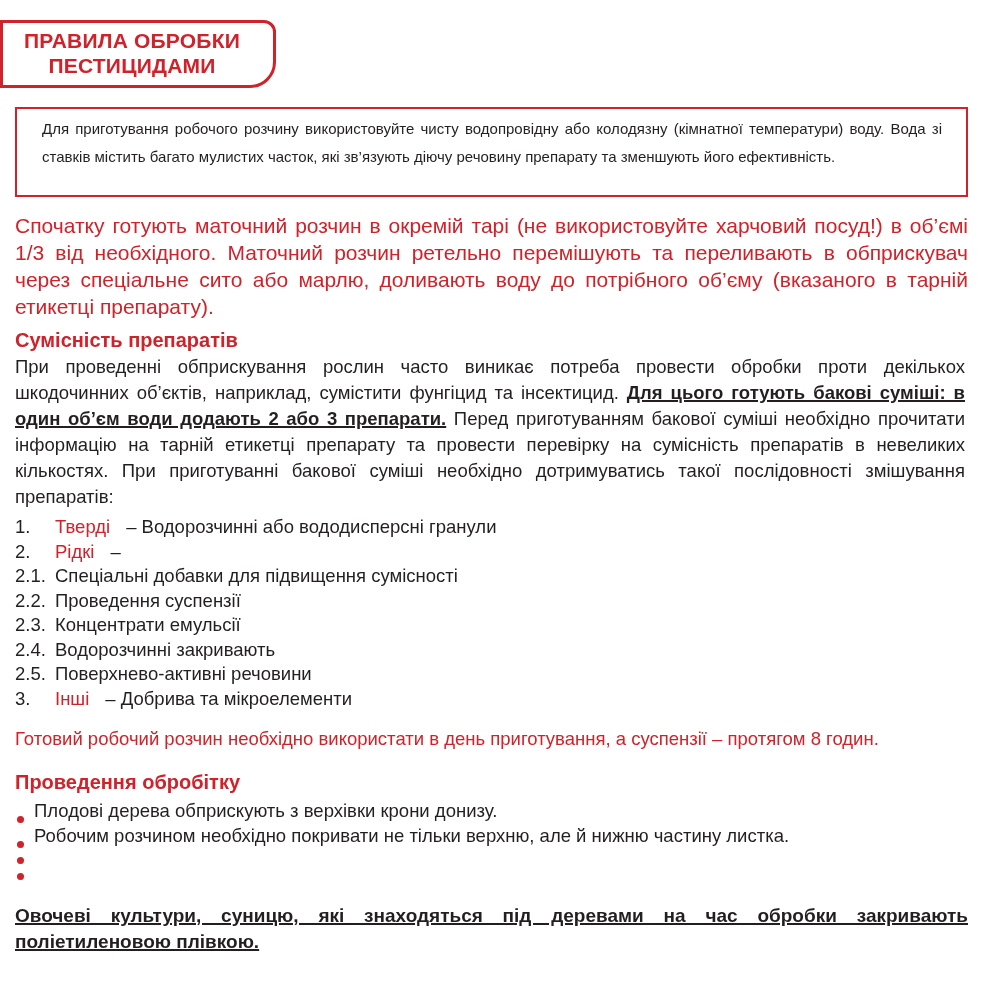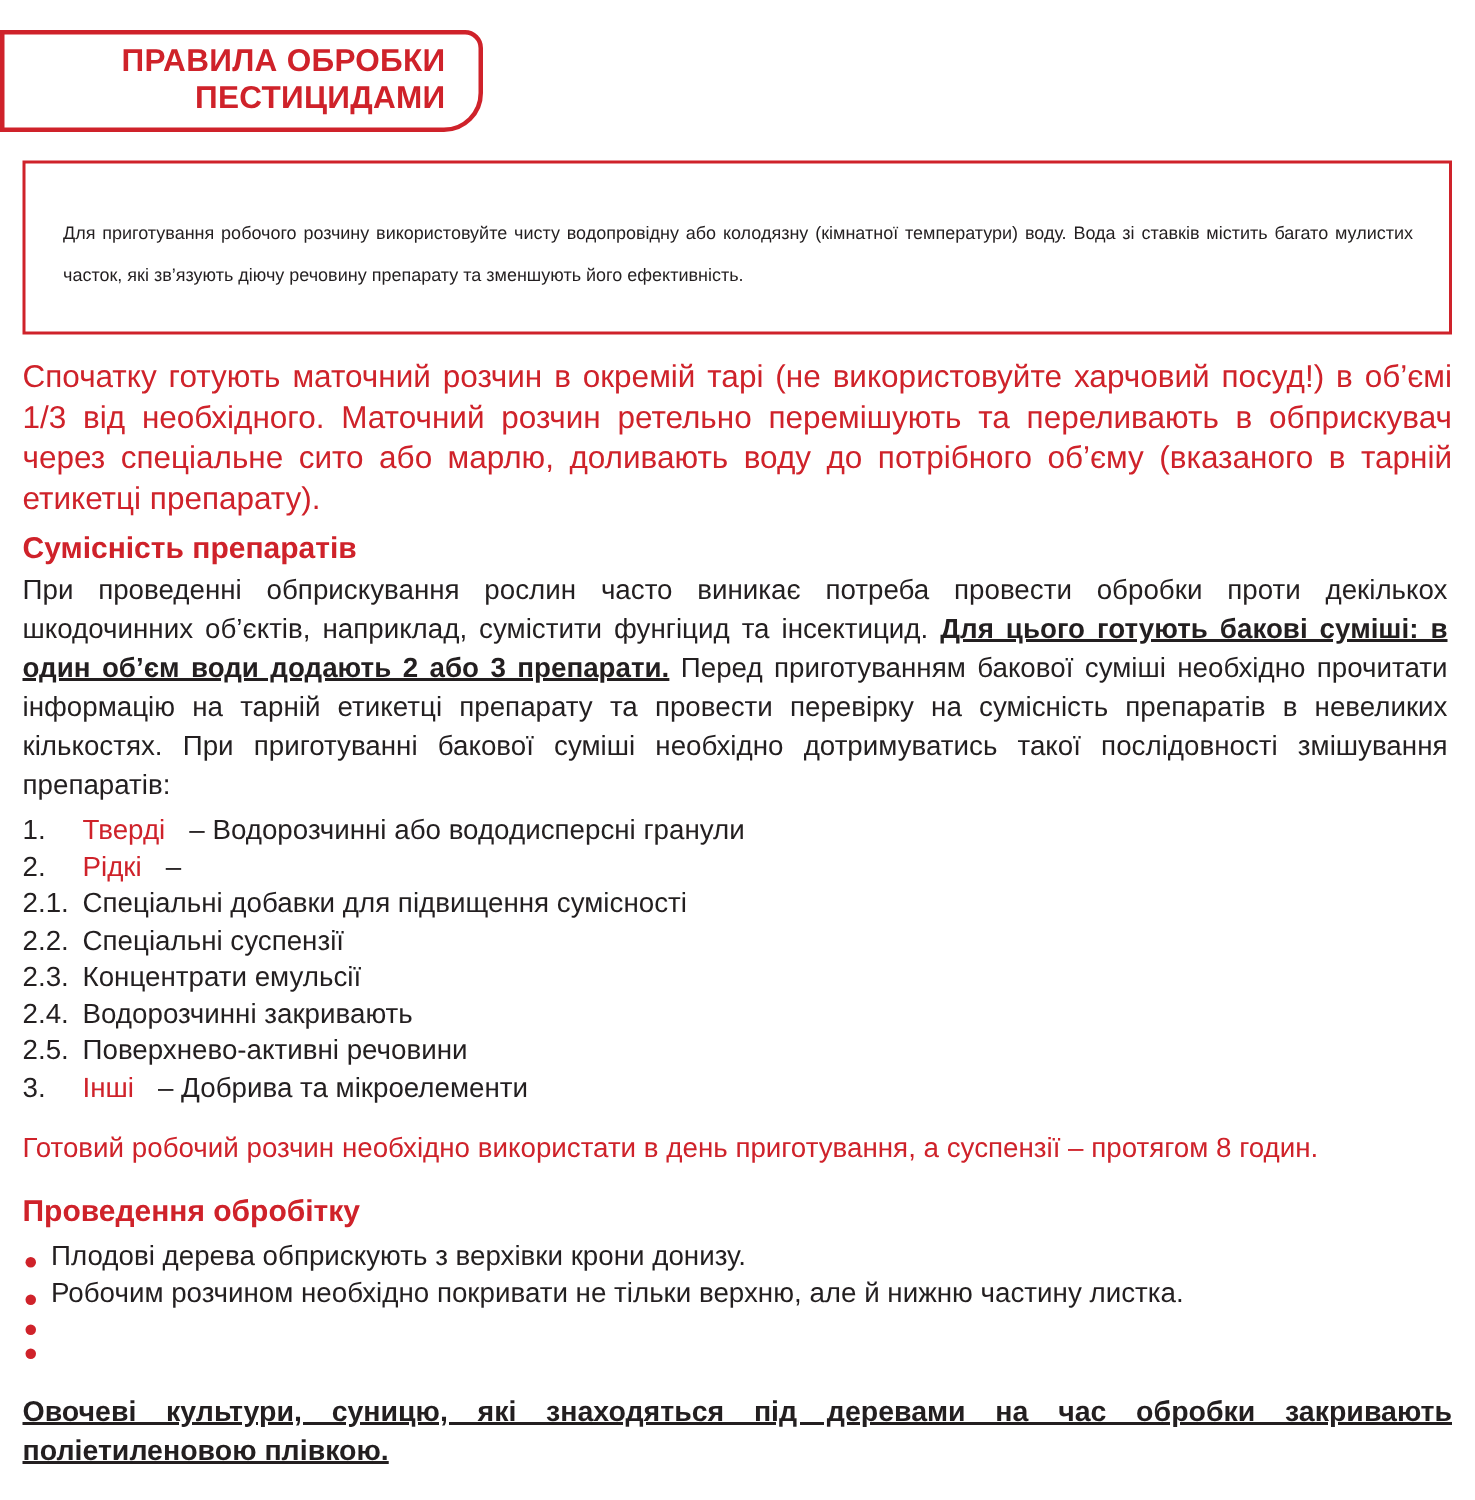--- a/index.html
+++ b/index.html
@@ -8,38 +8,38 @@
   }
   html,body{margin:0;padding:0;background:#ffffff;}
   body{
     width:983px;height:1000px;overflow:hidden;
     font-family:"Liberation Sans","DejaVu Sans",sans-serif;
     color:var(--ink);
     -webkit-font-smoothing:antialiased;
   }
   .badge{
     margin-top:20px;
-    width:322px;
+    width:276px;
     box-sizing:border-box;
     border:3px solid var(--red);
     border-radius:0 12px 26px 0;
     padding:5px 22px 7px 10px;
-    text-align:right;
+    text-align:center;
     color:var(--red);
     font-weight:bold;
     font-size:21px;
     line-height:25px;
     letter-spacing:.2px;
   }
   .info-box{
     margin:19px 15px 0 15px;
     border:2px solid var(--red);
     box-sizing:border-box;
-    padding:32px 24px 24px 25px;
-    font-size:12px;
+    padding:6px 24px 24px 25px;
+    font-size:15px;
     line-height:28px;
     text-align:justify;
     color:var(--ink);
   }
   .red-para{
     margin:15px 15px 0 15px;
     color:var(--red);
     font-size:21px;
     line-height:27px;
     text-align:justify;
@@ -87,21 +87,21 @@
   .section-heading.second{
     margin-top:19px;
   }
   .bullet-list{
     margin:4px 15px 0 15px;
     font-size:18.5px;
     line-height:25px;
   }
   .bullet-row{
     display:flex;
-    align-items:center;
+    align-items:flex-end;
   }
   .bullet-row .dot{
     flex:none;
     width:7px;height:7px;
     border-radius:50%;
     background:var(--red);
     margin:9px 10px 0 2px;
   }
   .footer-note{
     margin:23px 15px 0 15px;
@@ -131,21 +131,21 @@
 </div>
 
 <div class="section-heading">Сумісність препаратів</div>
 
 <div class="body-para"><span>При проведенні обприскування рослин часто виникає потреба провести обробки проти декількох шкодочинних об’єктів,  наприклад, сумістити фунгіцид та інсектицид. </span><span class="bold-underline">Для цього готують бакові суміші: в один об’єм води додають 2 або 3 препарати.</span><span> Перед приготуванням бакової суміші необхідно прочитати інформацію на тарній етикетці препарату та провести перевірку на сумісність препаратів в невеликих кількостях. При приготуванні бакової суміші необхідно дотримуватись такої послідовності змішування препаратів:</span></div>
 
 <div class="mix-list">
   <div class="mix-item"><span class="num">1.</span><span class="term">Тверді</span><span>– Водорозчинні або вододисперсні гранули</span></div>
   <div class="mix-item"><span class="num">2.</span><span class="term">Рідкі</span><span>–</span></div>
   <div class="mix-item"><span class="num">2.1.</span><span>Спеціальні добавки для підвищення сумісності</span></div>
-  <div class="mix-item"><span class="num">2.2.</span><span>Спеціальні суспензії</span></div>
+  <div class="mix-item"><span class="num">2.2.</span><span>Проведення суспензії</span></div>
   <div class="mix-item"><span class="num">2.3.</span><span>Концентрати емульсії</span></div>
   <div class="mix-item"><span class="num">2.4.</span><span>Водорозчинні закривають</span></div>
   <div class="mix-item"><span class="num">2.5.</span><span>Поверхнево-активні речовини</span></div>
   <div class="mix-item"><span class="num">3.</span><span class="term">Інші</span><span>– Добрива та мікроелементи</span></div>
 </div>
 
 <div class="warnings">
   <div>Готовий робочий розчин необхідно використати в день приготування, а суспензії – протягом 8 годин.</div>
 </div>
 

